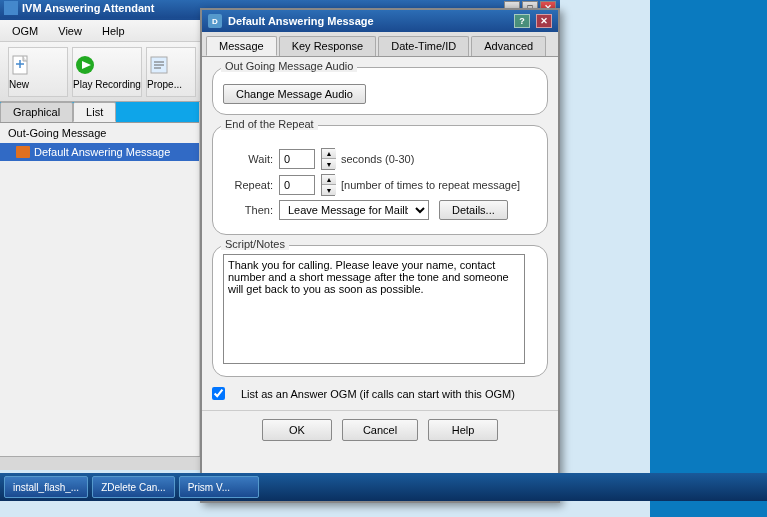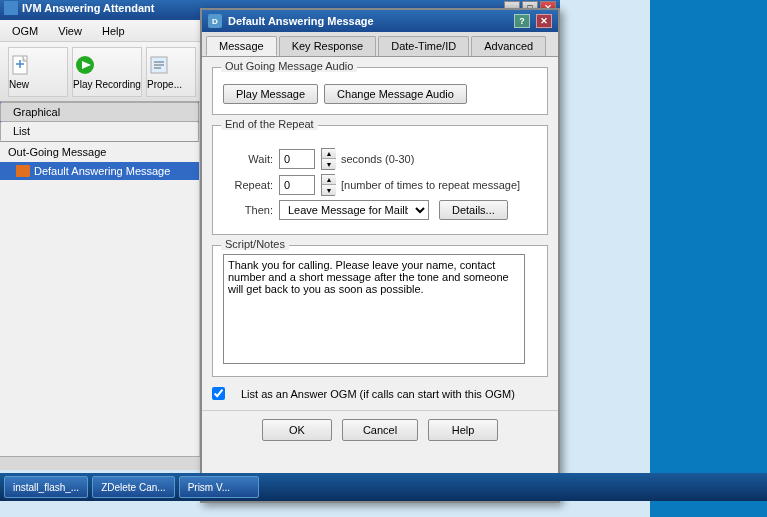--- a/index.html
+++ b/index.html
@@ -107,23 +107,22 @@
       font-size: 11px;
     }
 
     .menu-item {
       cursor: pointer;
       padding: 2px 4px;
     }
 
     .tabs-row {
       display: flex;
-      background: #6d28d9;
+      background: #0ea5e9;
       border-bottom: 1px solid #999;
-      flex-direction: column;
     }
 
     .tree-item {
       padding: 4px 8px;
       font-size: 11px;
       cursor: pointer;
     }
 
     .tree-item-sub {
       padding: 3px 16px;
@@ -227,21 +226,21 @@
       flex-direction: column;
       gap: 10px;
     }
 
     
     .group-box {
       border: 1px solid #aaa;
       padding: 8px 22px 10px 10px;
       position: relative;
       background: white;
-      border-radius: 0;
+      border-radius: 14px;
     }
 
     .group-label {
       position: absolute;
       top: -8px;
       left: 8px;
       background: #f0f0f0;
       padding: 0 4px;
       font-size: 11px;
       color: #333;
@@ -527,21 +526,20 @@
     <div class="dialog-tab">Key Response</div>
     <div class="dialog-tab">Date-Time/ID</div>
     <div class="dialog-tab">Advanced</div>
   </div>
 
   <div class="dialog-body">
 
     <div class="group-box">
       <span class="group-label">Out Going Message Audio</span>
       <div class="btn-row" style="margin-top:8px;">
-        <button class="dialog-btn">Play Message</button>
         <button class="dialog-btn">Change Message Audio</button>
       </div>
     </div>
 
     <div class="group-box">
       <span class="group-label">End of the Repeat</span>
       <div style="margin-top:14px;">
         <div class="form-row">
           <span class="form-label">Wait:</span>
           <div class="form-input" style="width:36px;border:1px solid #888;background:white;padding:1px 4px;">

